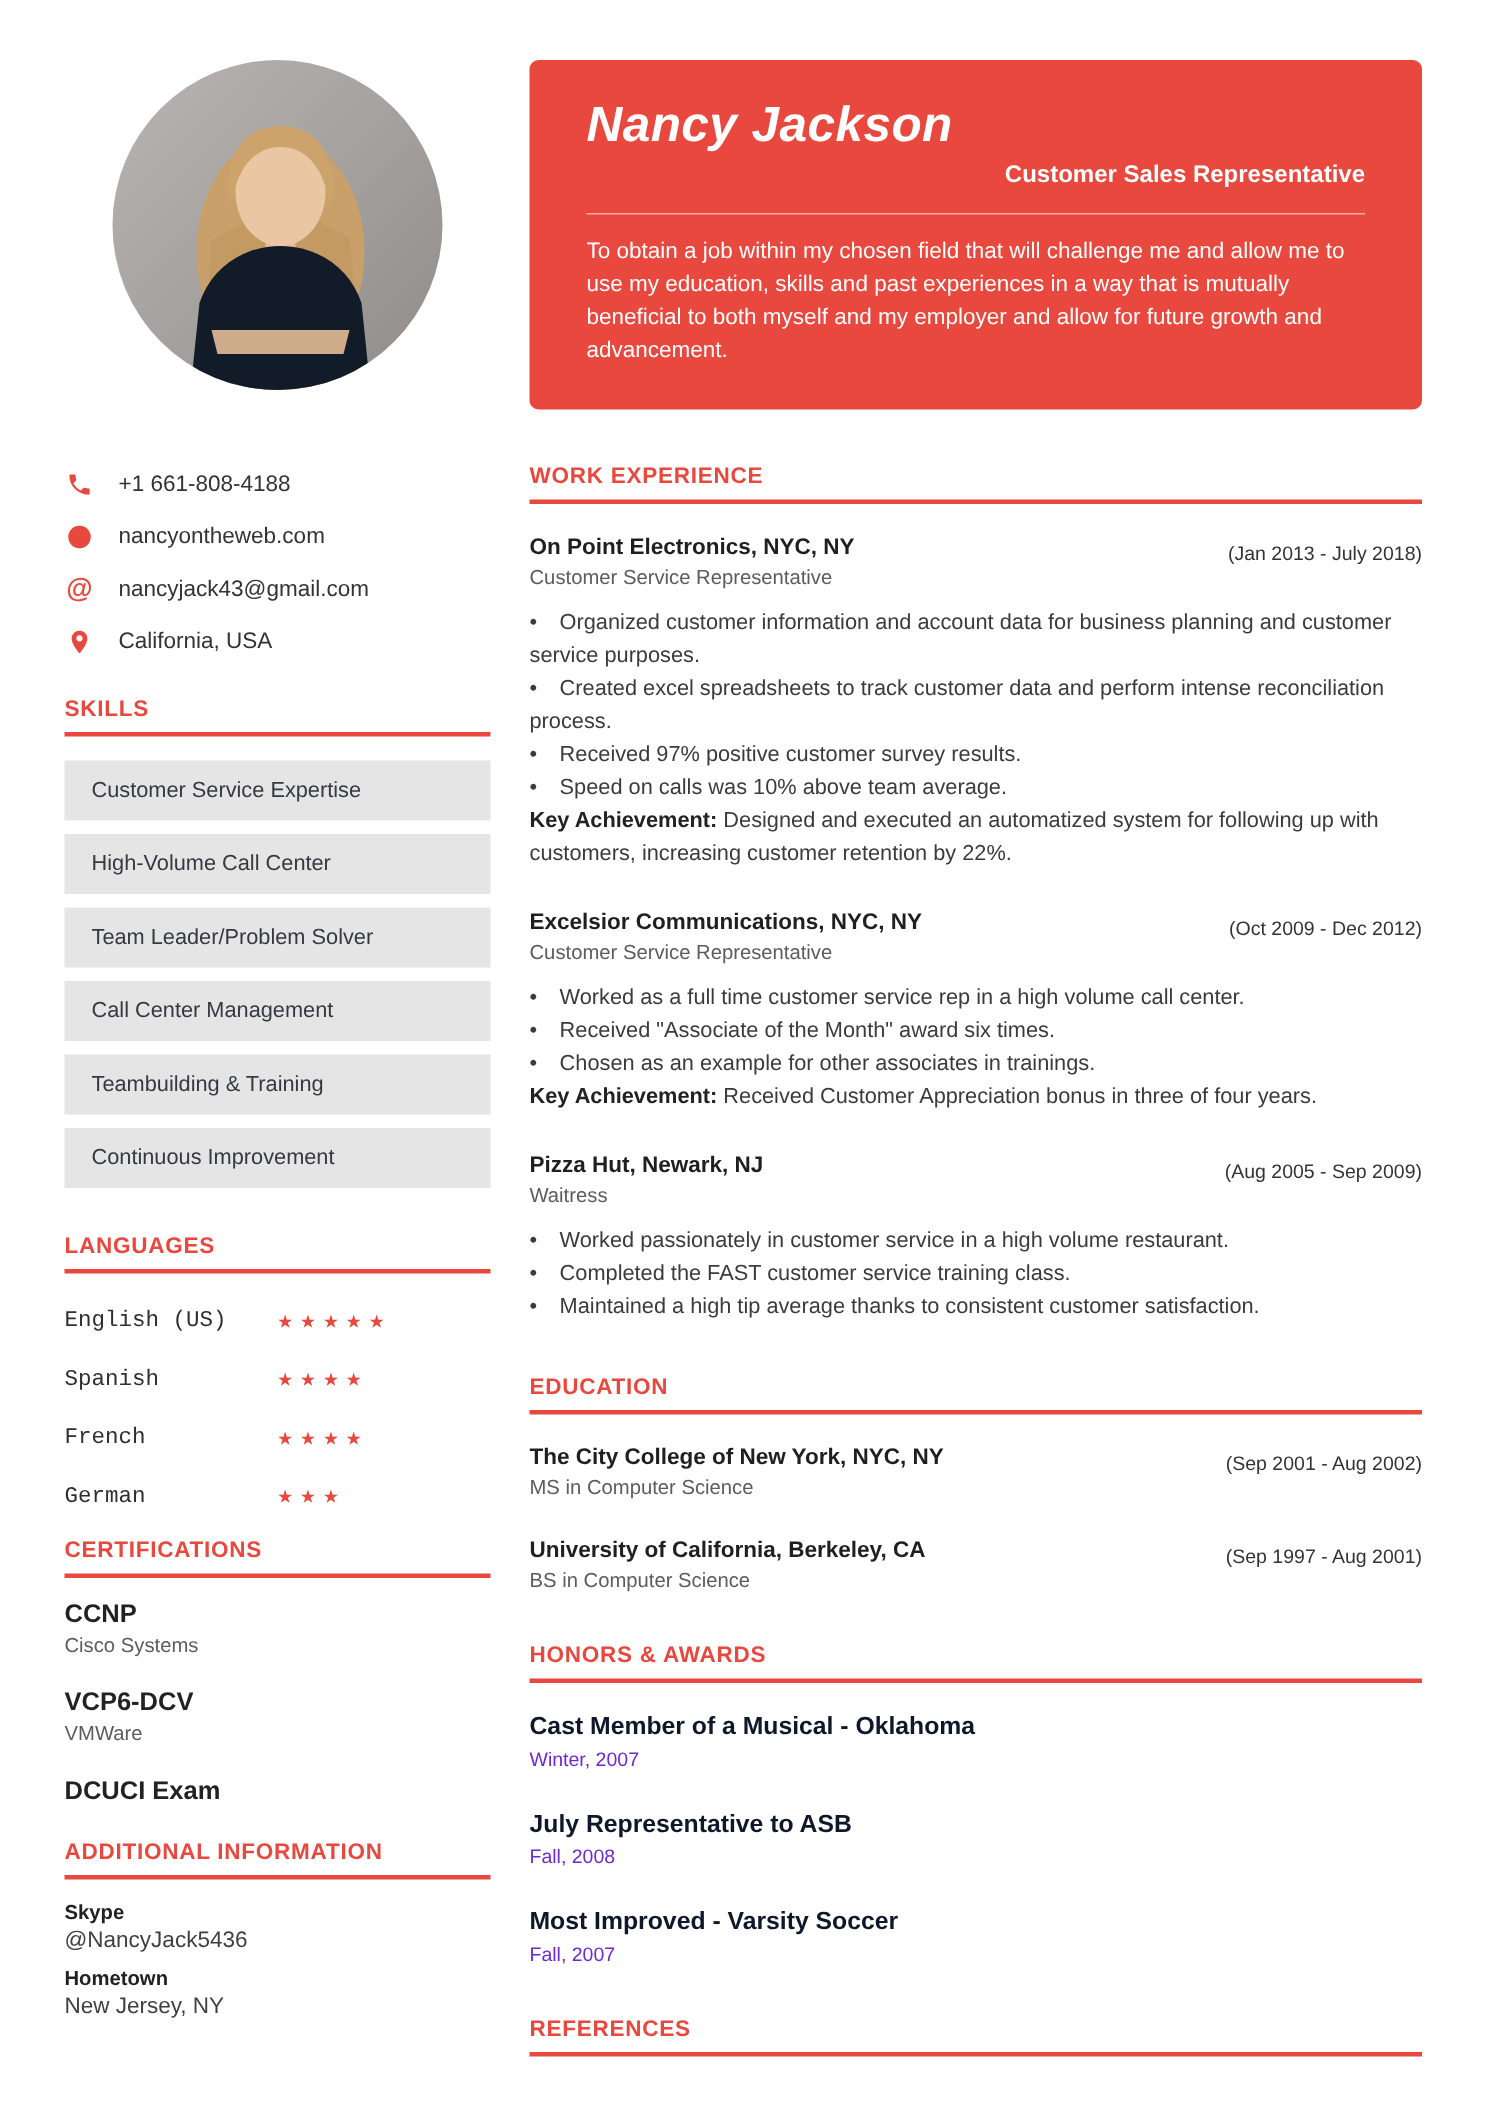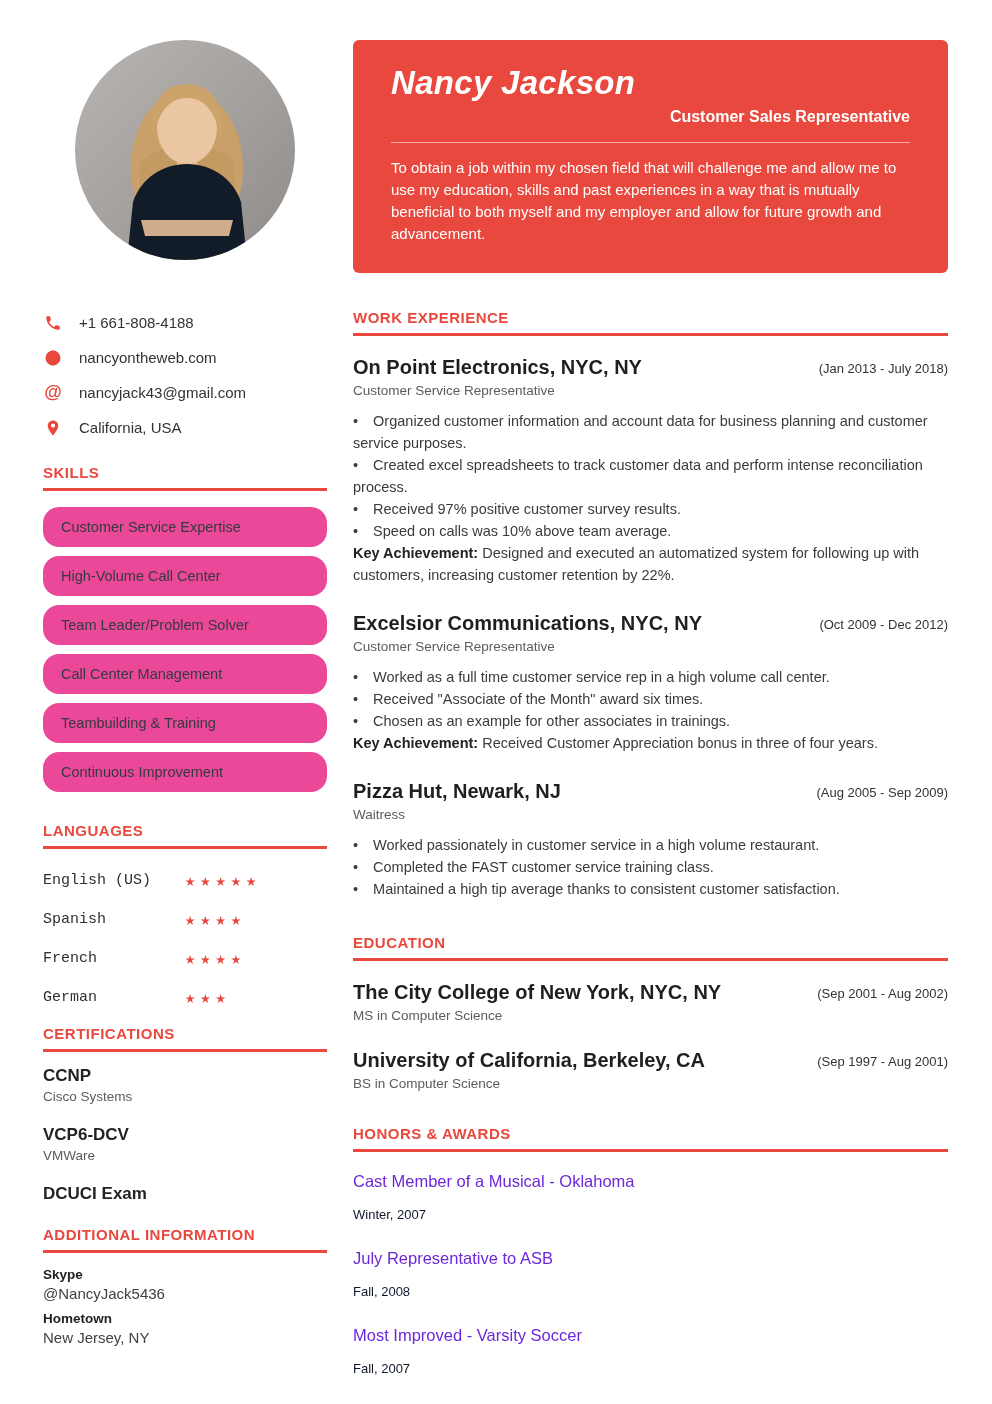--- a/index.html
+++ b/index.html
@@ -17,21 +17,21 @@
            justify-content:center; color:#e8483d; flex-shrink:0; }
   .c-ico svg { width:18px; height:18px; fill:#e8483d; }
   .at-glyph { font-size:18px; font-weight:700; color:#e8483d; }
   .c-txt { font-size:15px; color:#333; }
 
   .sec-head { margin-top:26px; }
   .sec-head .t { color:#e8483d; font-size:15px; font-weight:800; letter-spacing:.5px; }
   .sec-head .u { height:3px; background:#e8483d; margin-top:7px; }
 
   .chips { margin-top:16px; }
-  .chip { background:#ec4899; border-radius:16px; padding:0 18px; height:40px;
+  .chip { background:#e5e5e5; border-radius:0; padding:0 18px; height:40px;
           display:flex; align-items:center; font-size:14.5px; color:#333a42; margin-bottom:9px; }
 
   .langs { margin-top:20px;font-family:Liberation Mono, monospace; }
   .lang-row { display:flex; align-items:center; margin-bottom:17px; height:22px; }
   .lang-name { width:142px; font-size:15px; color:#2f2f2f; }
   .stars { color:#e8483d; font-size:17px; letter-spacing:5px; white-space:nowrap; }
 
   .certs { margin-top:14px; }
   .cert { margin-bottom:21px; }
   .cert-name { font-size:17px; font-weight:800; color:#222; }
@@ -47,32 +47,32 @@
   .header-card { background:#e8483d; border-radius:6px; color:#fff; padding:24px 38px 28px; }
   .h-name { font-size:33px; font-weight:800; letter-spacing:.3px;font-style:italic; }
   .h-title { font-size:16px; font-weight:700; margin-top:6px;text-align:right; }
   .h-divider { border-top:1px solid rgba(255,255,255,.55); margin:16px 0 14px; }
   .h-objective { font-size:15px; line-height:22px; }
 
   .main-sec { margin-top:34px; }
   .main-sec.first { margin-top:36px; }
   .entry { margin-bottom:26px; margin-top:20px; }
   .entry-head { display:flex; justify-content:space-between; align-items:flex-start; }
-  .entry-title { font-size:20px; font-weight:800; color:#1f1f1f; }
+  .entry-title { font-size:15px; font-weight:800; color:#1f1f1f; }
   .entry-sub { font-size:13.5px; color:#5c5c5c; margin-top:4px; }
   .entry-date { font-size:13px; color:#333; padding-top:5px; white-space:nowrap; }
   .bullets { margin-top:12px; }
   .bullet { font-size:14.5px; line-height:22px; color:#3b3b3b; }
   .bullet::before { content:"•"; margin-right:15px; }
   .key { font-size:14.5px; line-height:22px; color:#3b3b3b; }
   .key .kl { font-weight:800; color:#222; }
 
   .award { margin-top:20px; margin-bottom:27px; }
-  .award-title { font-size:16.5px; font-weight:400; color:#6d28d9; }
-  .award-when { font-size:13px; color:#0f172a; margin-top:16px; }
+  .award-title { font-size:16.5px; font-weight:700; color:#0f172a; }
+  .award-when { font-size:13px; color:#6d28d9; margin-top:4px; }
 </style>
 </head>
 <body>
 
 <div class="page">
 
   <div class="left">
 
     <div class="photo-wrap">
       <svg viewBox="0 0 220 220" width="220" height="220">

